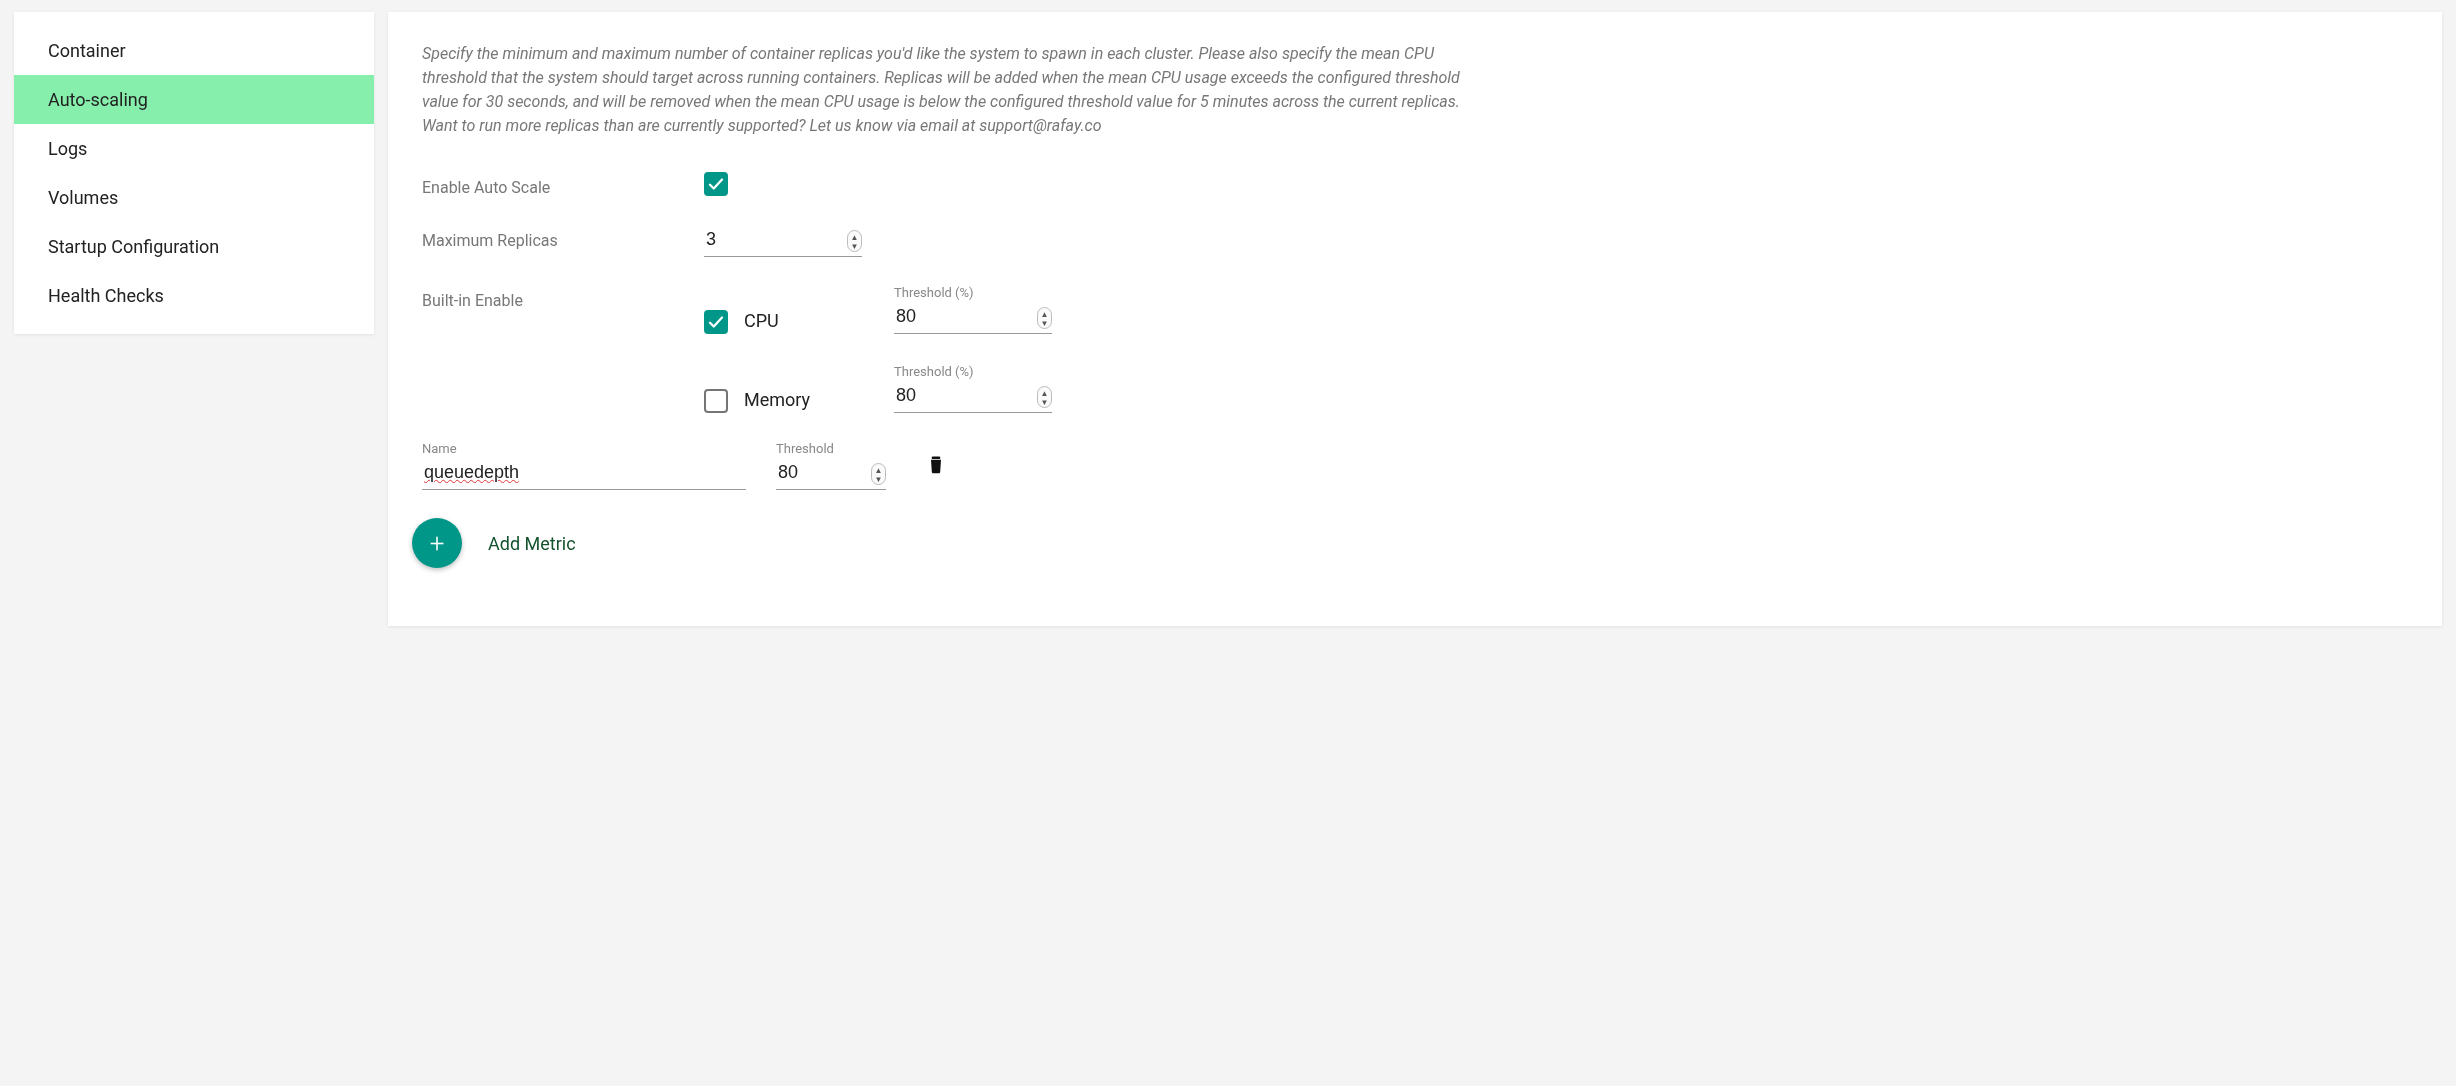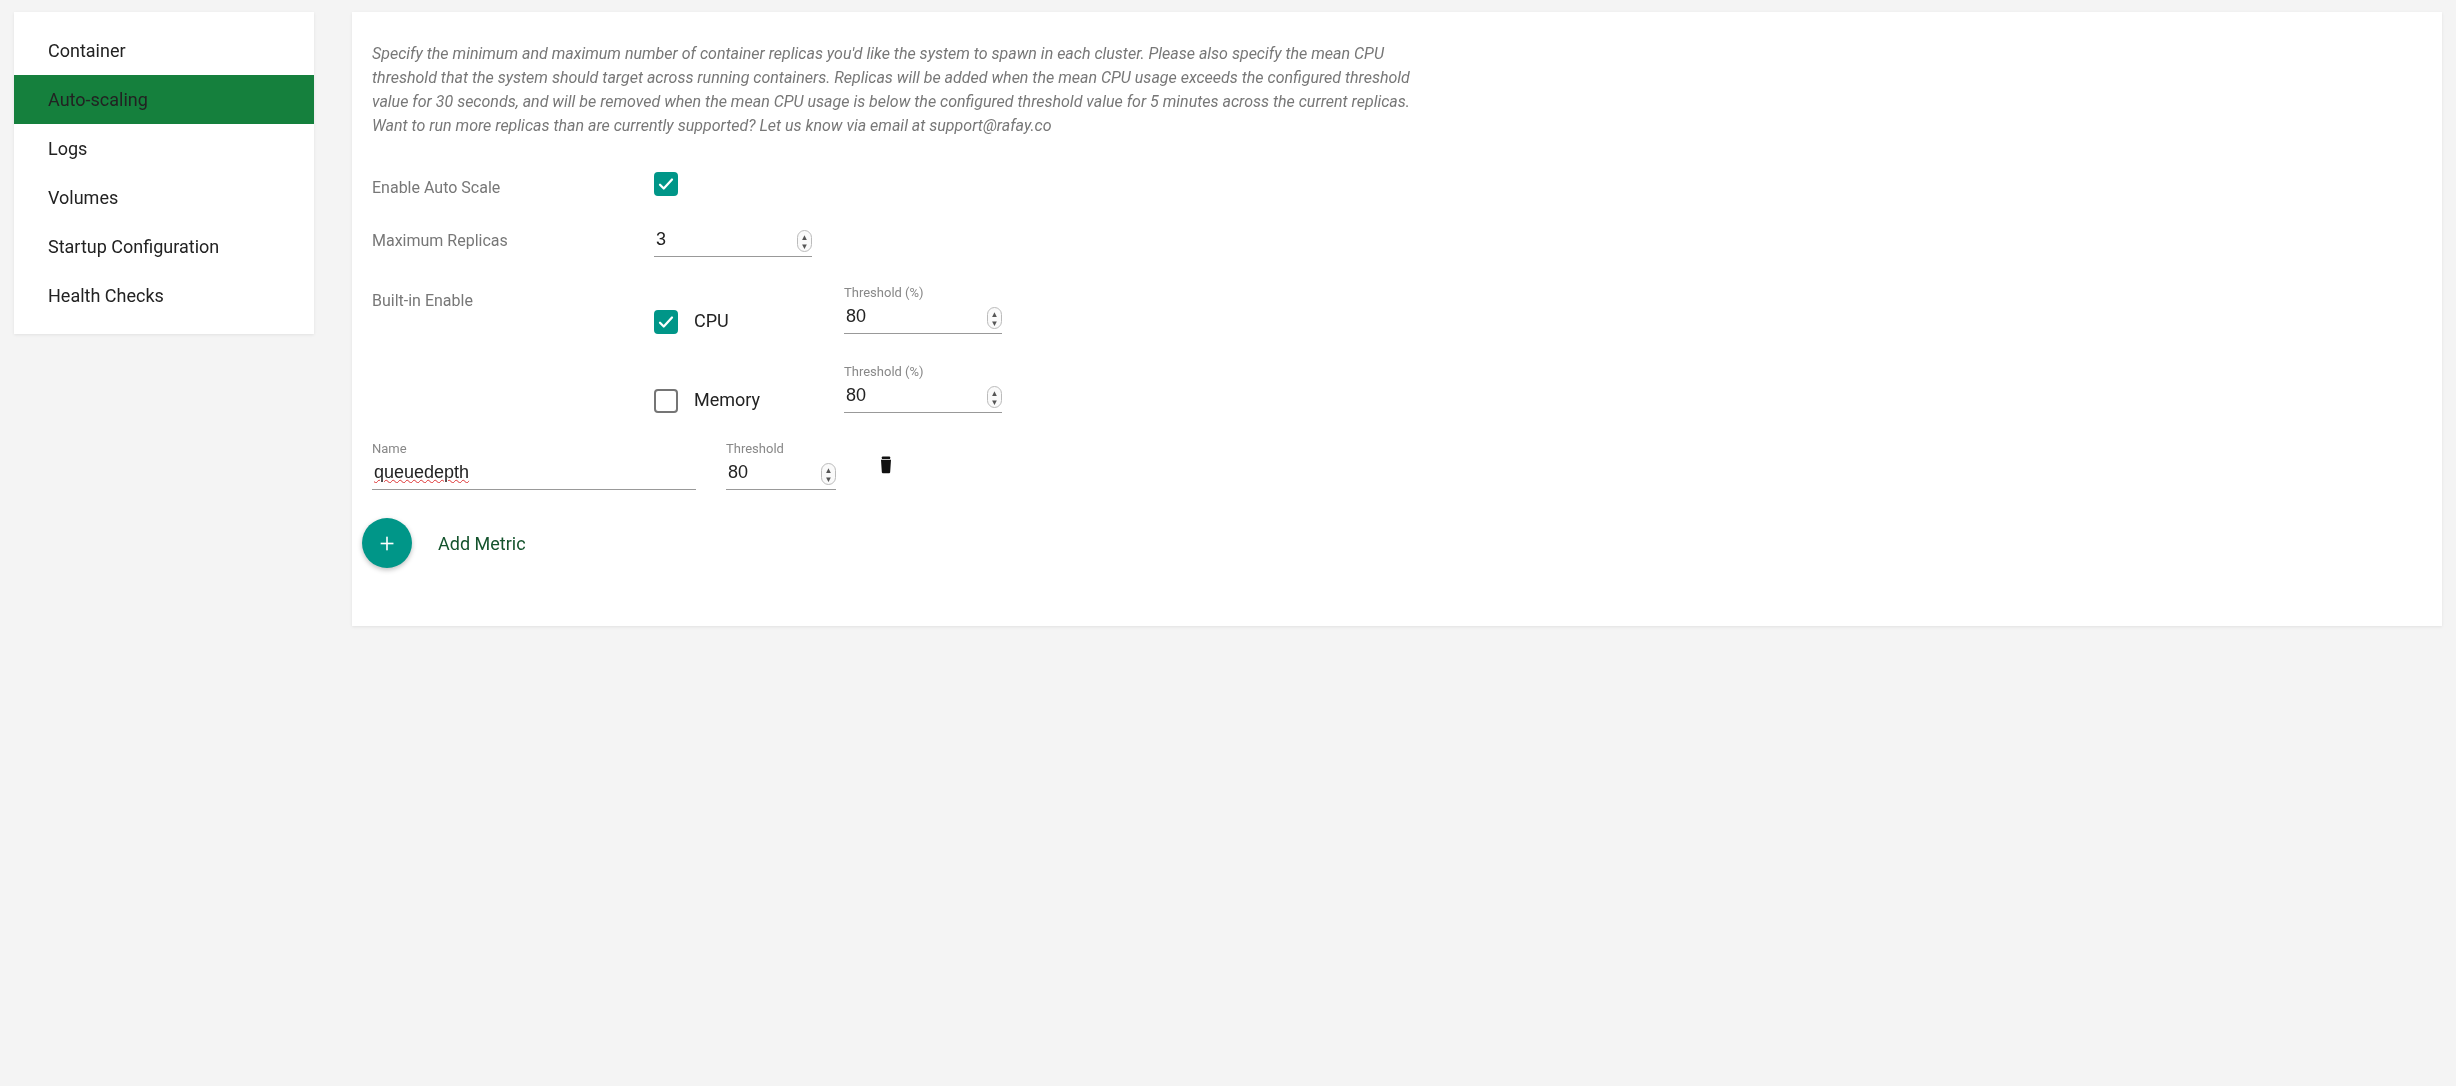--- a/index.html
+++ b/index.html
@@ -40,41 +40,40 @@
     background: #f4f4f4;
     transform: rotate(45deg);
   }
 
   .layout {
     display: flex;
     gap: 14px;
     align-items: flex-start;
   }
   .sidebar {
-    width: 300px;
+    width: 360px;
     background: #fff;
     box-shadow: 0 1px 3px rgba(0,0,0,0.08);
     padding: 14px 0;
   }
   .side-item {
     padding: 14px 34px;
     font-size: 18px;
     color: #222;
     cursor: pointer;
   }
   .side-item.active {
-    background: #15803d;
+    background: #86efac;
   }
 
   .content {
     flex: 1;
     background: #fff;
     box-shadow: 0 1px 3px rgba(0,0,0,0.08);
-    padding: 30px 34px 50px 20px;
-    margin-left: 24px;
+    padding: 30px 34px 50px 34px;
   }
   .desc {
     font-style: italic;
     color: #777;
     font-size: 16px;
     line-height: 1.5;
     margin-bottom: 34px;
     max-width: 1060px;
   }
 

